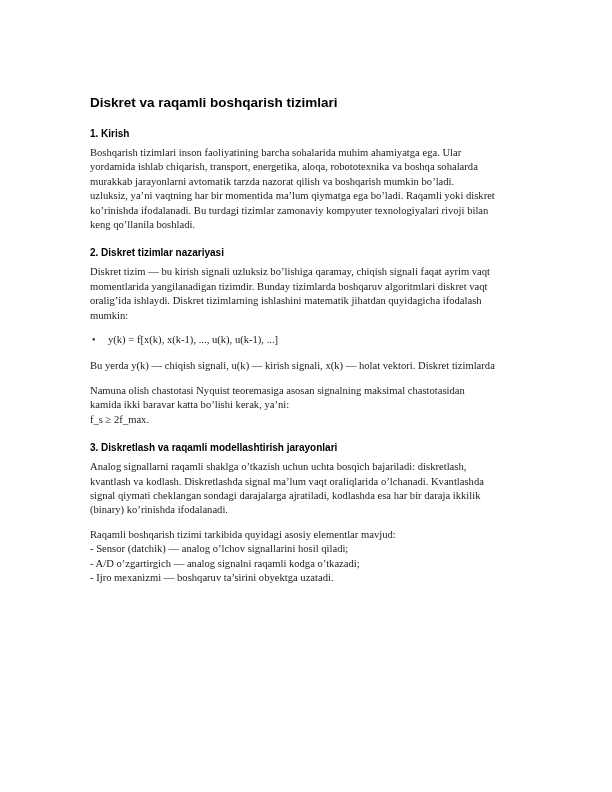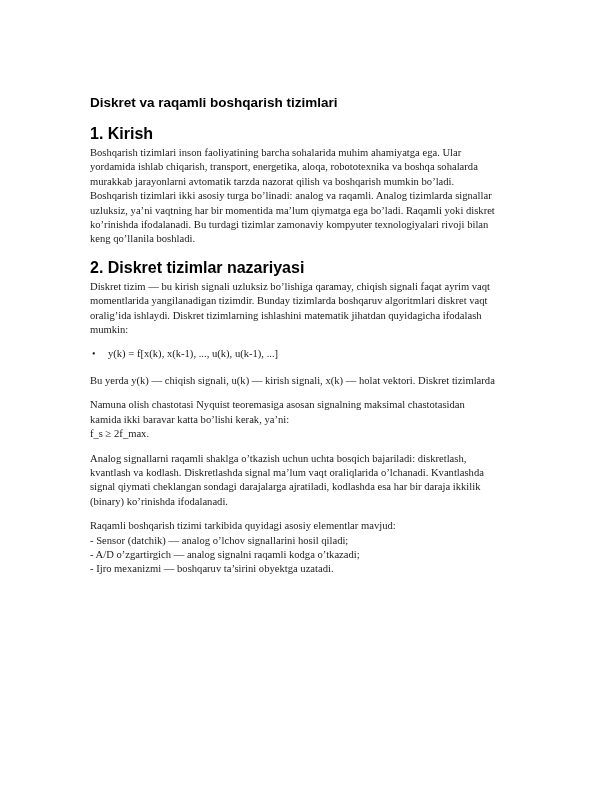--- a/index.html
+++ b/index.html
@@ -17,21 +17,21 @@
     font-family: "Liberation Sans", sans-serif;
     font-weight: bold;
     font-size: 13.5px;
     line-height: 16px;
     color: #000000;
     margin: 0 0 15px 0;
   }
   .sec-heading {
     font-family: "Liberation Sans", sans-serif;
     font-weight: bold;
-    font-size: 16px;
+    font-size: 10px;
     line-height: 15px;
     color: #000000;
     margin: 13px 0 5px 0;
   }
   .para {
     font-family: "Liberation Serif", serif;
     font-size: 10.6px;
     line-height: 14.4px;
     color: #1a1a1a;
     margin: 0 0 10px 0;
@@ -50,21 +50,20 @@
 <body>
 
 <div class="page">
   <h1 class="doc-title">Diskret va raqamli boshqarish tizimlari</h1>
   <div id="doc-body">
       <h2 class="sec-heading">1. Kirish</h2>
       <div class="para">
         <div class="text-line">Boshqarish tizimlari inson faoliyatining barcha sohalarida muhim ahamiyatga ega. Ular</div>
         <div class="text-line">yordamida ishlab chiqarish, transport, energetika, aloqa, robototexnika va boshqa sohalarda</div>
         <div class="text-line">murakkab jarayonlarni avtomatik tarzda nazorat qilish va boshqarish mumkin bo’ladi.</div>
-        <div class="text-line">Boshqarish tizimlari ikki asosiy turga bo’linadi: analog va raqamli. Analog tizimlarda signallar</div>
         <div class="text-line">uzluksiz, ya’ni vaqtning har bir momentida ma’lum qiymatga ega bo’ladi. Raqamli yoki diskret</div>
         <div class="text-line">ko’rinishda ifodalanadi. Bu turdagi tizimlar zamonaviy kompyuter texnologiyalari rivoji bilan</div>
         <div class="text-line">keng qo’llanila boshladi.</div>
       </div>
       <h2 class="sec-heading">2. Diskret tizimlar nazariyasi</h2>
       <div class="para">
         <div class="text-line">Diskret tizim — bu kirish signali uzluksiz bo’lishiga qaramay, chiqish signali faqat ayrim vaqt</div>
         <div class="text-line">momentlarida yangilanadigan tizimdir. Bunday tizimlarda boshqaruv algoritmlari diskret vaqt</div>
         <div class="text-line">oralig’ida ishlaydi. Diskret tizimlarning ishlashini matematik jihatdan quyidagicha ifodalash</div>
         <div class="text-line">mumkin:</div>
@@ -74,20 +73,21 @@
         <span class="text-line">y(k) = f[x(k), x(k-1), ..., u(k), u(k-1), ...]</span>
       </div>
       <div class="para">
         <div class="text-line">Bu yerda y(k) — chiqish signali, u(k) — kirish signali, x(k) — holat vektori. Diskret tizimlarda</div>
       </div>
       <div class="para">
         <div class="text-line">Namuna olish chastotasi Nyquist teoremasiga asosan signalning maksimal chastotasidan</div>
         <div class="text-line">kamida ikki baravar katta bo’lishi kerak, ya’ni:</div>
         <div class="text-line">f_s ≥ 2f_max.</div>
       </div>
+      <h2 class="sec-heading">3. Diskretlash va raqamli modellashtirish jarayonlari</h2>
       <div class="para">
         <div class="text-line">Analog signallarni raqamli shaklga o’tkazish uchun uchta bosqich bajariladi: diskretlash,</div>
         <div class="text-line">kvantlash va kodlash. Diskretlashda signal ma’lum vaqt oraliqlarida o’lchanadi. Kvantlashda</div>
         <div class="text-line">signal qiymati cheklangan sondagi darajalarga ajratiladi, kodlashda esa har bir daraja ikkilik</div>
         <div class="text-line">(binary) ko’rinishda ifodalanadi.</div>
       </div>
       <div class="para">
         <div class="text-line">Raqamli boshqarish tizimi tarkibida quyidagi asosiy elementlar mavjud:</div>
         <div class="text-line">- Sensor (datchik) — analog o’lchov signallarini hosil qiladi;</div>
         <div class="text-line">- A/D o’zgartirgich — analog signalni raqamli kodga o’tkazadi;</div>

